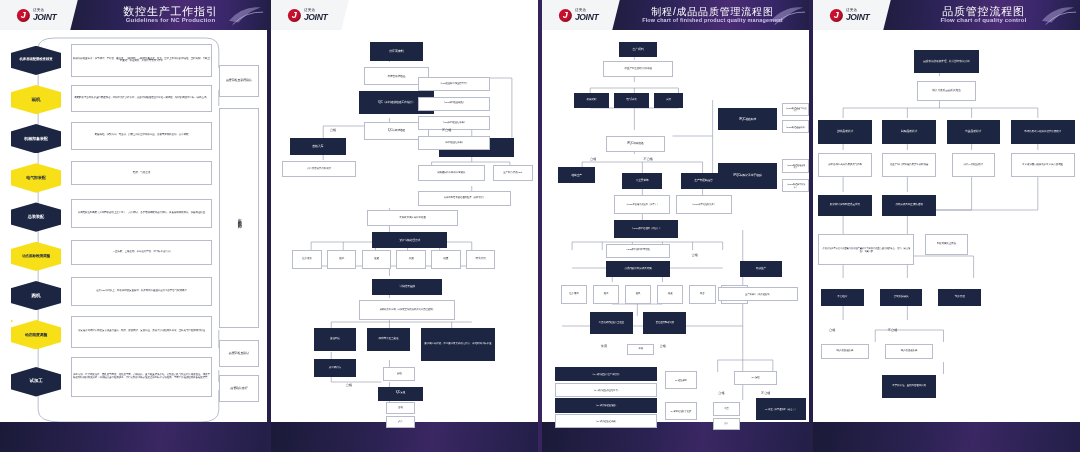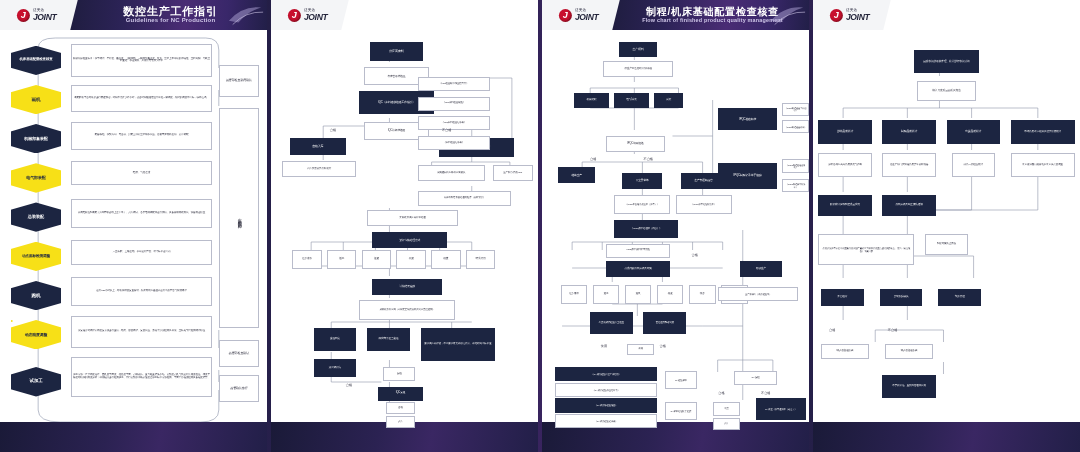--- a/index.html
+++ b/index.html
@@ -61,21 +61,21 @@
     flex:1;
     background:linear-gradient(95deg,#1d1c3c 0%,#2c2357 30%,#4a2c74 60%,#39276a 80%,#221f48 100%);
     display:flex;
     flex-direction:column;
     align-items:center;
     justify-content:center;
     position:relative;
     margin-left:-12px;
     padding-left:12px;
   }
-  .title-cn { color:#fff; font-size:11px; font-weight:bold; letter-spacing:.8px; line-height:1.1; }
+  .title-cn { color:#fff; font-size:11px; font-weight:normal; letter-spacing:.8px; line-height:1.1; }
   .title-en { color:#cfc6e8; font-size:6px; font-weight:bold; letter-spacing:.2px; line-height:1.2; }
   .swoosh {
     position:absolute; right:2px; top:1px; width:38px; height:28px;
     opacity:.85; pointer-events:none;
   }
 
   
   .panel-body { flex:1; position:relative; background:#fff; }
   .panel-body svg.wires { position:absolute; inset:0; width:100%; height:100%; }
 
@@ -277,21 +277,21 @@
       <div class="brand">
         <div class="brand-inner">
           <div class="logo-mark">J</div>
           <div class="logo-text">
             <span class="logo-cn">捷美达</span>
             <span class="logo-en">JOINT</span>
           </div>
         </div>
       </div>
       <div class="title-bar">
-        <span class="title-cn" style="font-size:10px;">制程/机床基础配置检查核查</span>
+        <span class="title-cn" style="font-size:10px;">制程/成品品质管理流程图</span>
         <span class="title-en" style="font-size:5.4px;">Flow chart of finished product quality management</span>
         <svg class="swoosh" viewBox="0 0 40 28">
           <path d="M2 20 Q16 4 36 6 Q22 10 12 22 Z" fill="#b9aee0" opacity=".55"></path>
           <path d="M6 24 Q20 10 38 11" stroke="#d8d0ef" stroke-width="1" fill="none" opacity=".7"></path>
         </svg>
       </div>
     </div>
     <div class="panel-body">
       <svg class="wires" viewBox="0 0 266 392" preserveAspectRatio="none">
         <g stroke="#8d93a8" stroke-width=".6" fill="none">
@@ -398,20 +398,28 @@
     <div class="panel-header">
       <div class="brand">
         <div class="brand-inner">
           <div class="logo-mark">J</div>
           <div class="logo-text">
             <span class="logo-cn">捷美达</span>
             <span class="logo-en">JOINT</span>
           </div>
         </div>
       </div>
+      <div class="title-bar">
+        <span class="title-cn">品质管控流程图</span>
+        <span class="title-en">Flow chart of quality control</span>
+        <svg class="swoosh" viewBox="0 0 40 28">
+          <path d="M2 20 Q16 4 36 6 Q22 10 12 22 Z" fill="#b9aee0" opacity=".55"></path>
+          <path d="M6 24 Q20 10 38 11" stroke="#d8d0ef" stroke-width="1" fill="none" opacity=".7"></path>
+        </svg>
+      </div>
     </div>
     <div class="panel-body">
       <svg class="wires" viewBox="0 0 266 392" preserveAspectRatio="none">
         <g stroke="#8d93a8" stroke-width=".6" fill="none">
           <path d="M126 34 L126 46"></path>
             <path d="M126 62 L126 78"></path>
           <path d="M30 78 L224 78"></path>
           <path d="M30 78 L30 88"></path>
             <path d="M94 78 L94 88"></path>
             <path d="M158 78 L158 88"></path>

